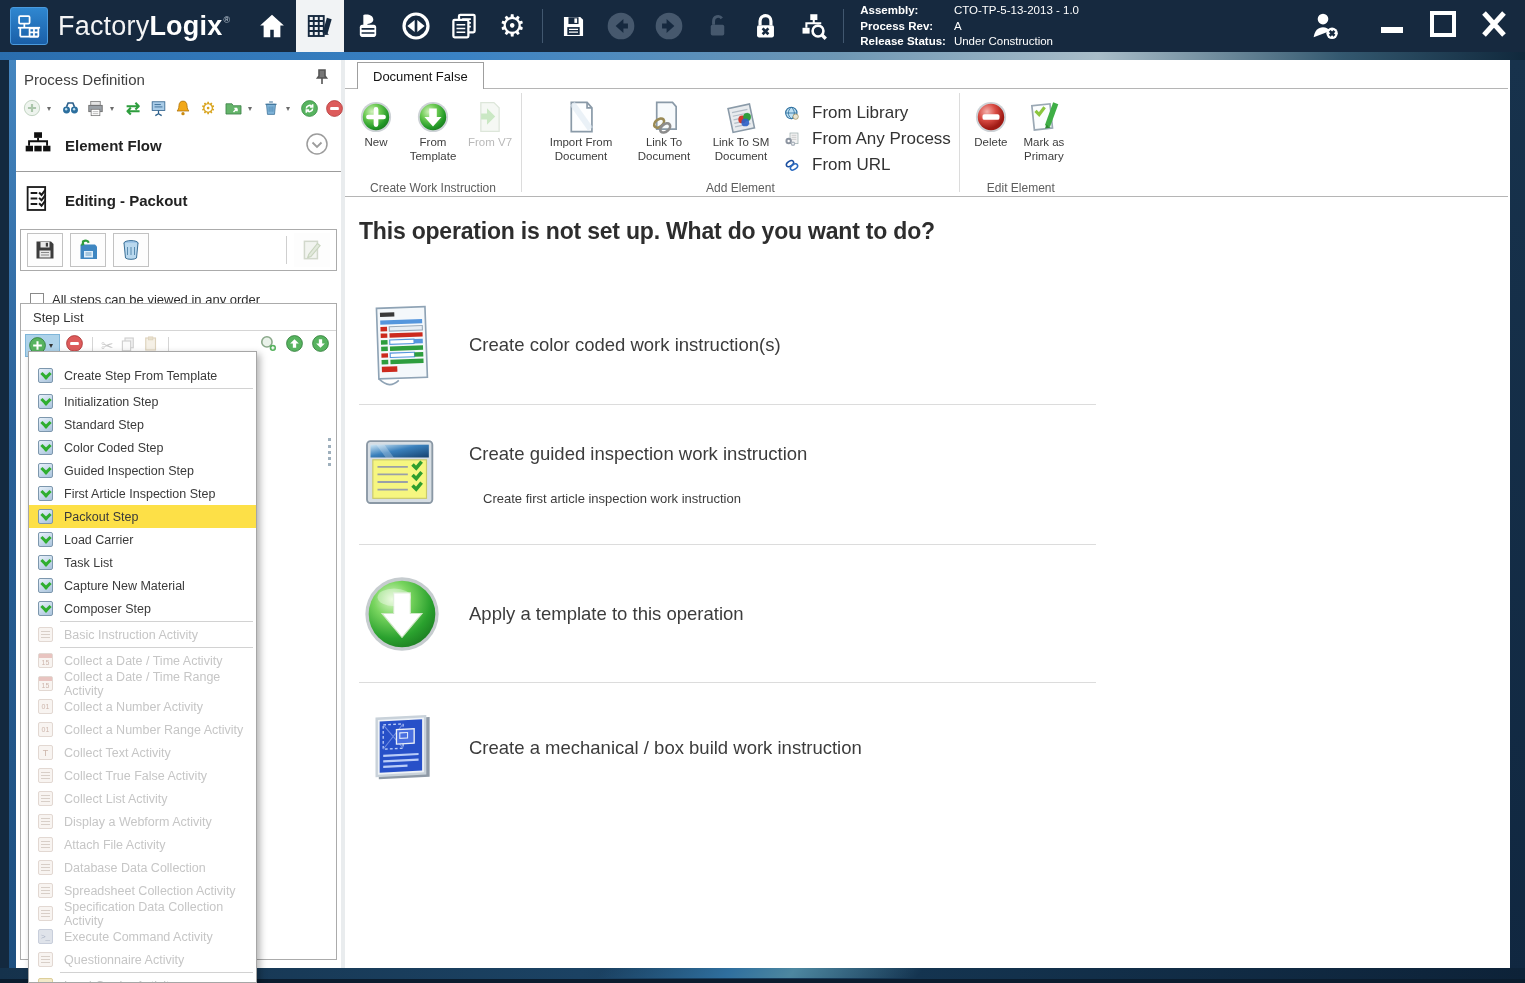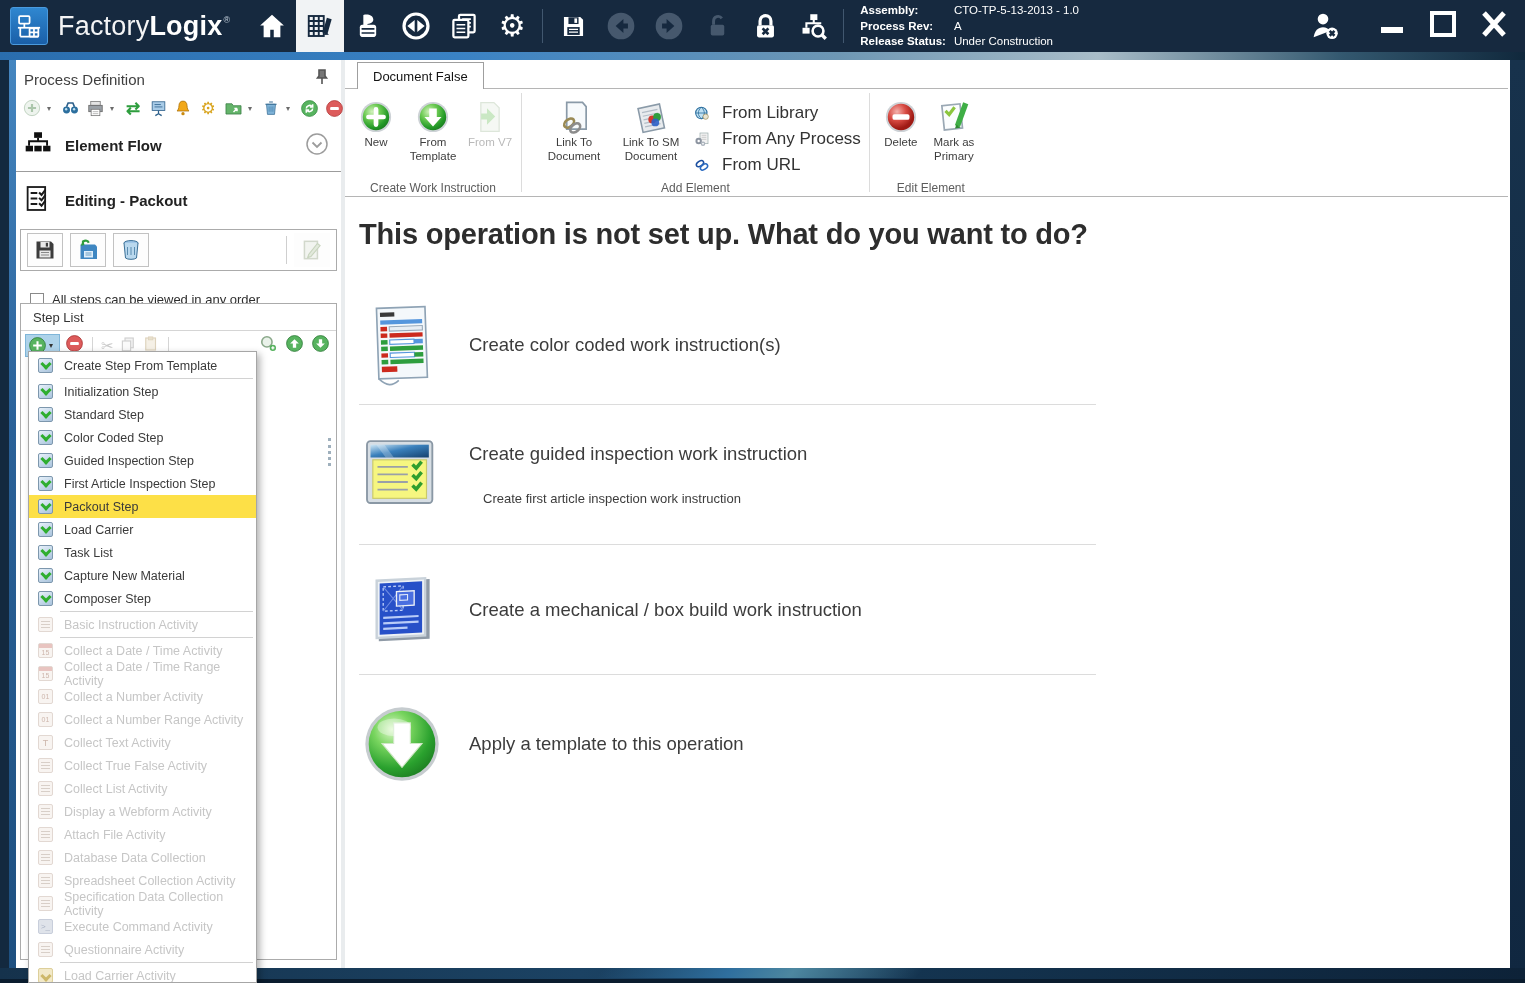--- a/index.html
+++ b/index.html
@@ -66,21 +66,21 @@
   .steplist { position:absolute; left:4px; right:4px; top:243px; bottom:8px; border:1px solid #ababab; background:#fff; }
   .sl-title { font-size:13px; color:#333; padding:6px 0 5px 12px; border-bottom:1px solid #d5d5d5; }
   .sl-toolbar { display:flex; align-items:center; padding:3px 6px 3px 4px; gap:5px; }
   .addbtn { display:flex; align-items:center; background:#aed3ea; border:1px solid #7fb6d9; padding:1px 2px; gap:2px; }
   .sl-sep { width:1px; height:18px; background:#d5d5d5; margin:0 3px; }
   .sl-right { margin-left:auto; display:flex; gap:7px; align-items:center; }
   .gray-glyph { color:#c9c9c9; font-size:15px; }
 
   
   .stepmenu { position:absolute; left:28px; top:351px; width:229px; bottom:0; background:#fff;
-    border:1px solid #a6a6a6; box-shadow:3px 3px 7px rgba(0,0,0,.3); z-index:50; overflow:hidden; padding-top:2px; }
+    border:1px solid #a6a6a6; box-shadow:3px 3px 7px rgba(0,0,0,.3); z-index:50; overflow:hidden; padding-top:12px; }
   .mitem { height:23px; display:flex; align-items:center; gap:11px; padding-left:9px; font-size:12.5px; color:#3a3a3a; }
   .mitem.selected { background:#fde047; }
   .mitem.disabled { color:#c6c6c6; }
   .msep { border-top:1px solid #d2d2d2; margin:1px 3px 1px 31px; }
   .mico { width:15px; height:15px; flex:none; position:relative; display:flex; align-items:center; justify-content:center;
     font-size:7px; color:#cdb6ac; border-radius:2px; }
   .mico.step { background:linear-gradient(150deg,#e7f1fa,#a9c3dc); border:1px solid #7d97ad; }
   .mico.step::after { content:""; width:5px; height:5px; border-right:3px solid #2fae2f; border-bottom:3px solid #2fae2f;
     transform:rotate(45deg); margin-top:-3px; }
   .mico.pale { background:#f8f4f1; border:1px solid #e2d8d2; }
@@ -109,21 +109,21 @@
   .rdiv { width:1px; background:#dcdcdc; margin:4px 0; }
   .rbtn { width:68px; display:flex; flex-direction:column; align-items:center; gap:2px; font-size:11.5px;
     color:#3d3d3d; text-align:center; line-height:1.18; padding-top:5px; }
   .rbtn.narrow { width:46px; }
   .rbtn.disabled { color:#b9b9b9; }
   .rsmall { display:flex; flex-direction:column; gap:6px; padding-top:8px; margin-left:4px; }
   .rsitem { display:flex; align-items:center; gap:12px; font-size:17px; color:#333; white-space:nowrap; }
   .rgap { flex:1; }
   .msetup { width:90px; border-left:1px solid #c9c9c9; display:flex; flex-direction:column; align-items:center;
     padding-top:12px; gap:5px; font-size:12.5px; color:#333; text-align:left; line-height:1.3; }
-  .heading { position:absolute; left:14px; top:158px; font-size:29px; font-weight:700; color:#2d2d2d; letter-spacing:-.2px; }
+  .heading { position:absolute; left:14px; top:158px; font-size:23px; font-weight:700; color:#2d2d2d; letter-spacing:-.2px; }
   .options { position:absolute; left:14px; top:226px; width:737px; }
   .opt { display:flex; align-items:center; border-bottom:1px solid #dcdcdc; }
   .opt:last-child { border-bottom:none; }
   .opt .oicon { width:86px; flex:none; display:flex; justify-content:center; }
   .opt .otext { margin-left:24px; display:flex; flex-direction:column; }
   .opt .olabel { font-size:18.5px; color:#3c3c3c; }
   .opt .osub { font-size:13px; color:#3c3c3c; margin-top:26px; margin-left:14px; }
 </style>
 </head>
 <body>
@@ -542,20 +542,28 @@
                 <path d="M5 2h10l4 4v18H5z" fill="#eef4ec" stroke="#c2d2bc"></path>
               <path d="M20 14l-7 7v-4.5H8v-5h5V7z" fill="#9fd694" transform="translate(-2 0) scale(.9)"></path>
               </svg>
             <span>From V7</span>
           </div>
           <span class="glabel">Create Work Instruction</span>
         </div>
         <div class="rdiv"></div>
 
         <div class="rgroup" style="padding-left:14px">
+          <div class="rbtn" style="width:90px">
+            <svg width="30" height="34" viewBox="0 0 24 28">
+                <path d="M4 2h13l4 4.5V26H4z" fill="#fdfeff" stroke="#8a9aa8" stroke-width="1.4"></path>
+              <path d="M17 2v4.5h4" fill="none" stroke="#8a9aa8" stroke-width="1.4"></path>
+              <path d="M4.8 2.8l15 21" stroke="#dfe9f2" stroke-width="5" opacity=".6"></path>
+              </svg>
+            <span>Import From Document</span>
+          </div>
           <div class="rbtn" style="width:76px">
             <svg width="30" height="34" viewBox="0 0 24 28">
                 <path d="M6 2h13l3 3.5V24H6z" fill="#f7fafc" stroke="#8a9aa8" stroke-width="1.4"></path>
               <ellipse cx="8" cy="19" rx="4.6" ry="3" fill="none" stroke="#9a8a55" stroke-width="2.2" transform="rotate(-40 8 19)"></ellipse>
               <ellipse cx="13" cy="23" rx="4.6" ry="3" fill="none" stroke="#8c8c8c" stroke-width="2.2" transform="rotate(-40 13 23)"></ellipse>
               </svg>
             <span>Link To Document</span>
           </div>
           <div class="rbtn" style="width:78px">
             <svg width="32" height="34" viewBox="0 0 26 28">
@@ -687,40 +695,20 @@
               <path d="M45 36l3.2 3.2 4.6-5.6" stroke="#2e9e2e" stroke-width="3" fill="none"></path>
               <path d="M45 45l3.2 3.2 4.6-5.6" stroke="#2e9e2e" stroke-width="3" fill="none"></path>
               </svg>
           </span>
           <span class="otext">
             <span class="olabel">Create guided inspection work instruction</span>
             <span class="osub">Create first article inspection work instruction</span>
           </span>
         </div>
 
-        <div class="opt" style="height:130px">
-          <span class="oicon">
-            <svg width="76" height="84" viewBox="0 0 68 76">
-                <g transform="skewY(-3) translate(0 6)">
-              <rect x="13" y="7" width="46" height="54" fill="#8f9aa6"></rect>
-              <rect x="10" y="5" width="46" height="54" fill="#c9d2da"></rect>
-              <rect x="13" y="8" width="40" height="48" fill="#2750c8" stroke="#eef2f6" stroke-width="1.6"></rect>
-              <rect x="17" y="12" width="18" height="22" fill="none" stroke="#b9ccf8" stroke-width="1.2" stroke-dasharray="2.5 2"></rect>
-              <path d="M17 12l18 22M35 12 17 34" stroke="#6f8ce2" stroke-width="1"></path>
-              <rect x="29" y="17" width="16" height="13" fill="#4a6fe0" stroke="#eef2f6" stroke-width="1.2"></rect>
-              <rect x="32" y="20" width="7" height="5" fill="none" stroke="#dfe8fa" stroke-width="1"></rect>
-              <path d="M17 40h32M17 45h32M17 50h22" stroke="#b9ccf8" stroke-width="2"></path>
-                </g>
-              </svg>
-          </span>
-          <span class="otext">
-              <span class="olabel">Create a mechanical / box build work instruction</span>
-            </span>
-        </div>
-
         <div class="opt" style="height:138px">
           <span class="oicon">
             <svg width="80" height="80" viewBox="0 0 72 72">
                 <defs>
                   <radialGradient id="gr3" cx="35%" cy="28%" r="78%">
               <stop offset="0" stop-color="#dff8cd"></stop>
                     <stop offset=".35" stop-color="#79d55f"></stop>
                     <stop offset=".75" stop-color="#2aa12e"></stop>
                     <stop offset="1" stop-color="#1d7f22"></stop>
                   </radialGradient>
@@ -728,20 +716,40 @@
               <circle cx="36" cy="36" r="33" fill="#c6cccf"></circle>
                 <circle cx="36" cy="36" r="30" fill="url(#gr3)"></circle>
               <path d="M28.5 17h15v18.5H54L36 57 18 35.5h10.5z" fill="#fff" stroke="#cfe8c6"></path>
               <ellipse cx="29" cy="21" rx="15" ry="8" fill="#fff" opacity=".35"></ellipse>
               </svg>
           </span>
           <span class="otext">
               <span class="olabel">Apply a template to this operation</span>
             </span>
         </div>
+
+        <div class="opt" style="height:130px">
+          <span class="oicon">
+            <svg width="76" height="84" viewBox="0 0 68 76">
+                <g transform="skewY(-3) translate(0 6)">
+              <rect x="13" y="7" width="46" height="54" fill="#8f9aa6"></rect>
+              <rect x="10" y="5" width="46" height="54" fill="#c9d2da"></rect>
+              <rect x="13" y="8" width="40" height="48" fill="#2750c8" stroke="#eef2f6" stroke-width="1.6"></rect>
+              <rect x="17" y="12" width="18" height="22" fill="none" stroke="#b9ccf8" stroke-width="1.2" stroke-dasharray="2.5 2"></rect>
+              <path d="M17 12l18 22M35 12 17 34" stroke="#6f8ce2" stroke-width="1"></path>
+              <rect x="29" y="17" width="16" height="13" fill="#4a6fe0" stroke="#eef2f6" stroke-width="1.2"></rect>
+              <rect x="32" y="20" width="7" height="5" fill="none" stroke="#dfe8fa" stroke-width="1"></rect>
+              <path d="M17 40h32M17 45h32M17 50h22" stroke="#b9ccf8" stroke-width="2"></path>
+                </g>
+              </svg>
+          </span>
+          <span class="otext">
+              <span class="olabel">Create a mechanical / box build work instruction</span>
+            </span>
+        </div>
       </div>
     </div>
   </div>
 
   <div class="split-dots"></div>
 
   <div class="stepmenu">
     <div class="mitem">
         <span class="mico step"></span>
         <span>Create Step From Template</span>

